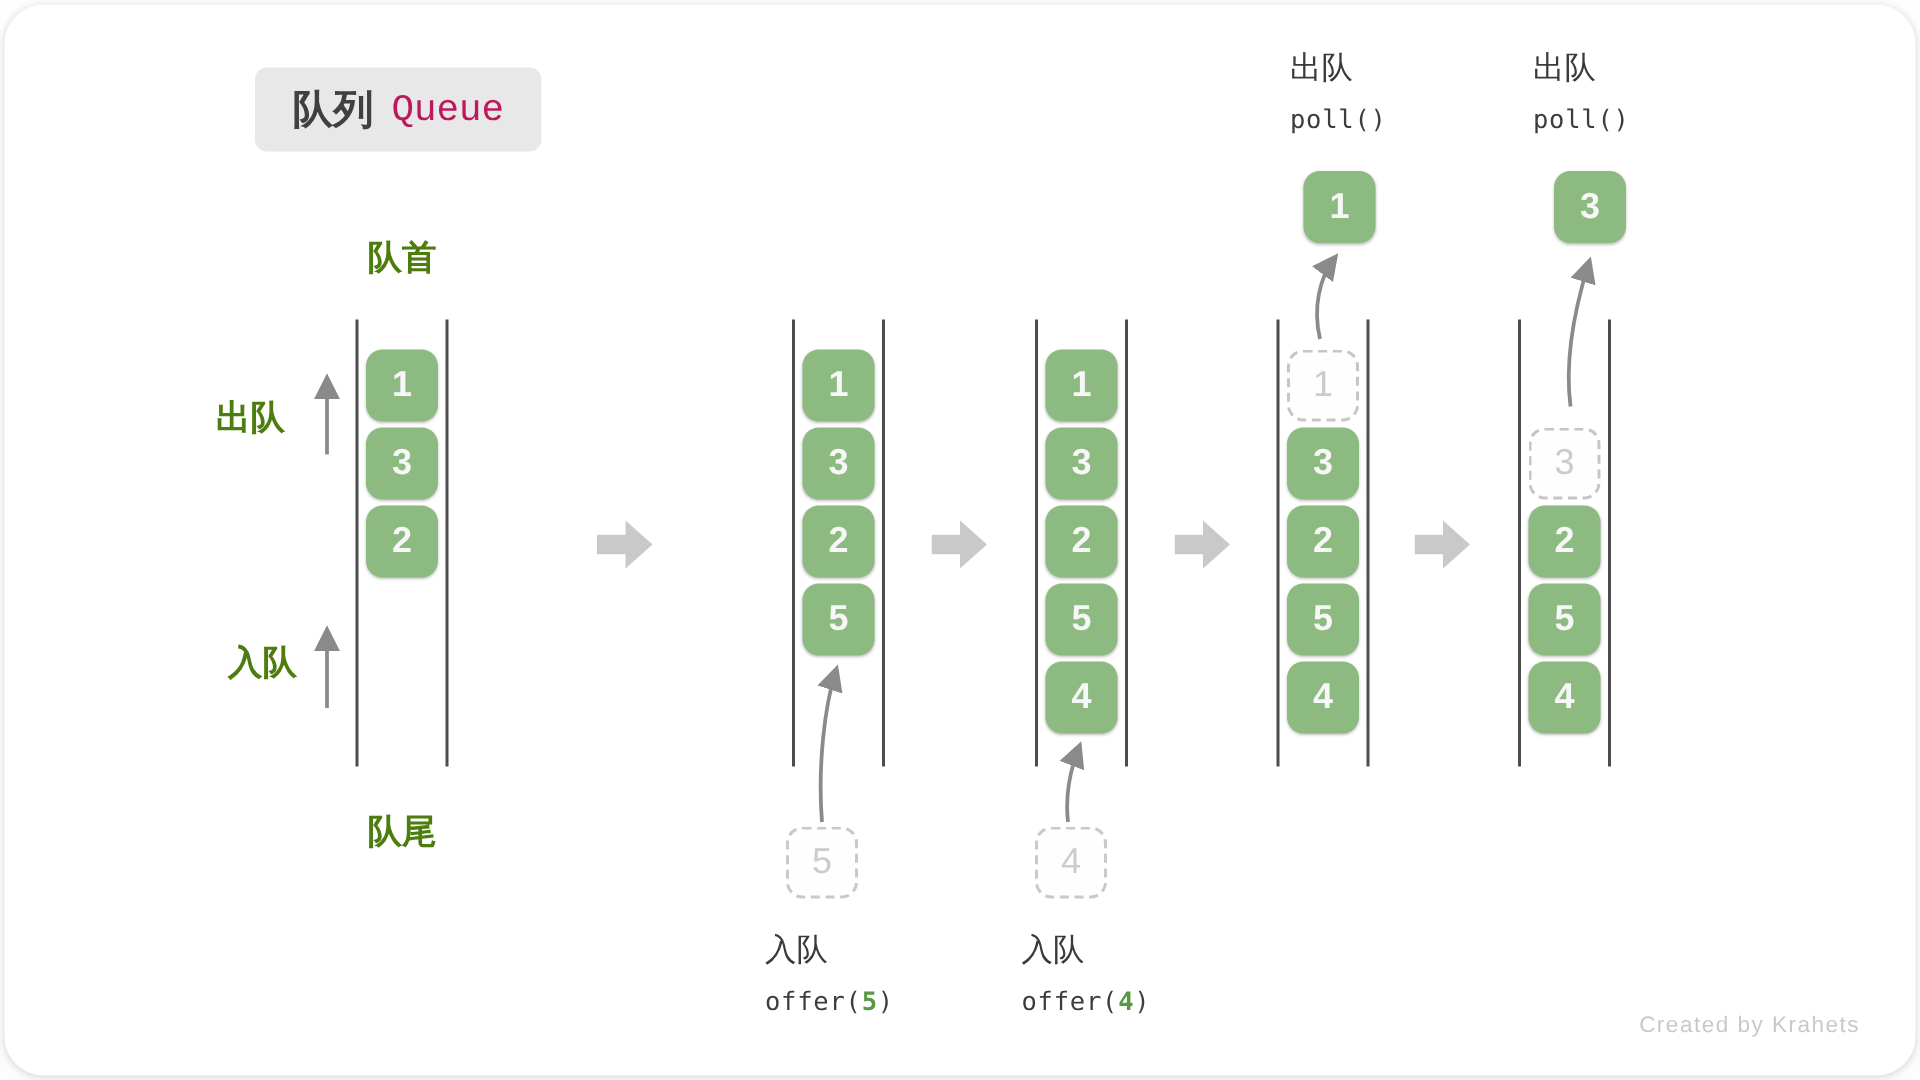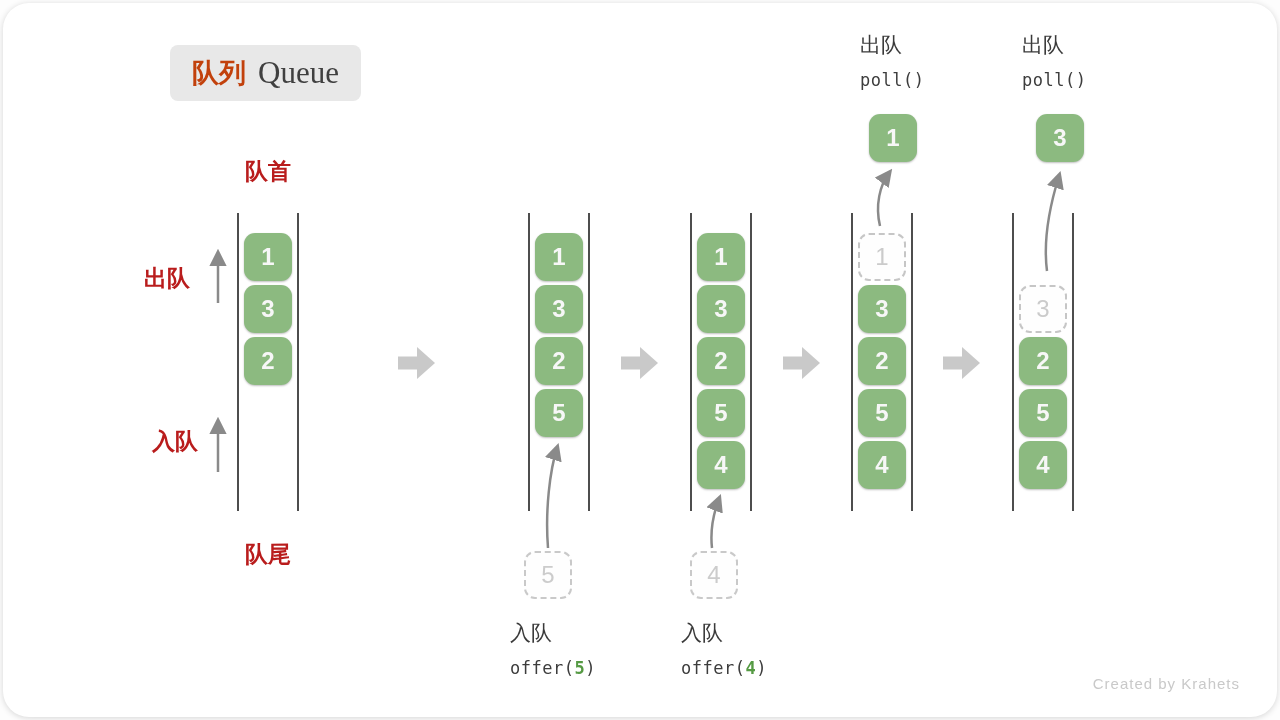--- a/index.html
+++ b/index.html
@@ -1,25 +1,25 @@
 <!DOCTYPE html>
 <html><head>
 <meta charset="utf-8">
 <style>
   html,body{margin:0;padding:0;background:#fdfdfd;}
   .canvas{position:relative;width:1280px;height:720px;font-family:"Liberation Sans","DejaVu Sans",sans-serif;overflow:hidden;}
   .card{position:absolute;left:3px;top:3px;right:3px;bottom:3px;background:#ffffff;border-radius:26px;box-shadow:0 1px 6px rgba(0,0,0,.16);}
 
   
   .title-box{position:absolute;left:170px;top:45px;width:191px;height:56px;background:#e8e8e8;border-radius:8px;display:flex;align-items:center;justify-content:center;gap:12px;}
-  .title-zh{font-size:27px;font-weight:700;color:#c2410c;}
-  .title-en{font-family:Liberation Serif, serif;font-size:31px;color:#404040;}
+  .title-zh{font-size:27px;font-weight:700;color:#404040;}
+  .title-en{font-family:Liberation Mono, monospace;font-size:25px;color:#be185d;}
 
   
-  .lbl{position:absolute;color:#b91c1c;white-space:nowrap;}
+  .lbl{position:absolute;color:#4d7c0f;white-space:nowrap;}
   .lbl.bold{font-weight:700;font-size:23px;}
   .head-lbl{left:268px;top:156px;transform:translateX(-50%);}
   .tail-lbl{left:268px;top:539px;transform:translateX(-50%);}
   .deq-lbl{left:144px;top:263px;}
   .enq-lbl{left:152px;top:426px;}
 
   
   .queue-col{position:absolute;top:213px;width:58px;height:298px;border-left:2px solid #4d4d4d;border-right:2px solid #4d4d4d;}
   .col-1{left:237px;} .col-2{left:528px;} .col-3{left:690px;} .col-4{left:851px;} .col-5{left:1012px;}
   .slot{position:absolute;left:5px;width:48px;height:48px;border-radius:11px;display:flex;align-items:center;justify-content:center;font-size:24px;font-weight:600;box-sizing:border-box;}

